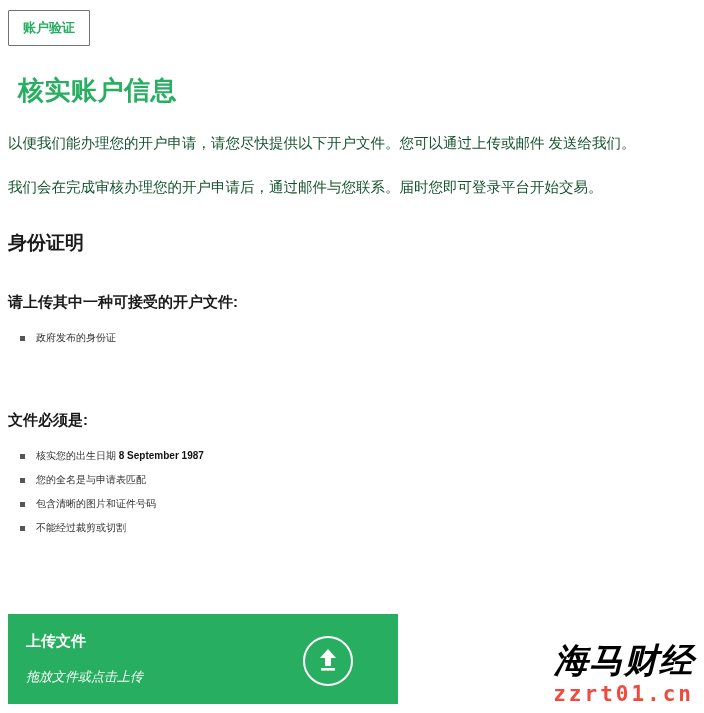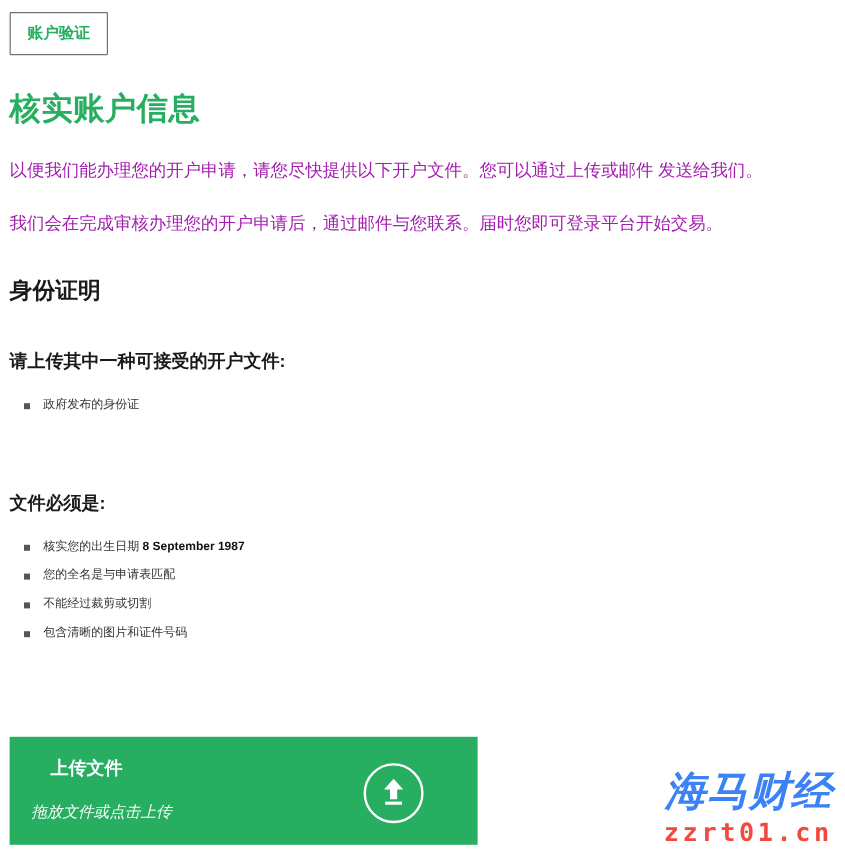--- a/index.html
+++ b/index.html
@@ -37,28 +37,28 @@
     font-weight: bold;
     padding: 9px 14px 10px 14px;
     line-height: 15px;
     border-radius: 1px;
   }
   
   .h1 {
     font-size: 26px;
     font-weight: bold;
     color: #27ae60;
-    margin: 28px 0 0 0;
+    margin: 28px 0 0 10px;
     line-height: 32px;
     letter-spacing: 0.5px;
   }
   .para {
     font-size: 14.5px;
     line-height: 22px;
-    color: #a21caf;
+    color: #14532d;
     margin: 26px 0 0 0;
   }
   .para.second {
     margin-top: 22px;
   }
   .h2 {
     font-size: 19px;
     font-weight: bold;
     color: #1a1a1a;
     margin: 33px 0 0 0;
@@ -109,21 +109,20 @@
     background: #27ae60;
     color: #ffffff;
     box-sizing: border-box;
     padding: 17px 0 0 18px;
     cursor: pointer;
   }
   .upload-title {
     font-size: 15px;
     font-weight: bold;
     line-height: 20px;
-    margin-left: 16px;
   }
   .upload-sub {
     font-size: 13px;
     line-height: 20px;
     margin-top: 16px;
     opacity: 0.96;
     font-style: italic;
   }
   .upload-icon {
     position: absolute;
@@ -145,21 +144,21 @@
     bottom: 6px;
     text-align: right;
     pointer-events: none;
     user-select: none;
   }
   .wm-main {
     font-family: "DejaVu Sans", sans-serif;
     font-size: 34px;
     font-weight: bold;
     font-style: italic;
-    color: #3b82f6;
+    color: #000000;
     letter-spacing: 1px;
     line-height: 38px;
     text-shadow: 1px 1px 0 #ffffff;
     margin-top: 41px;
   }
   .wm-sub {
     font-family: "DejaVu Sans Mono", monospace;
     font-size: 21px;
     font-weight: bold;
     color: #f04a3f;
@@ -186,22 +185,22 @@
 
   <h3 class="h3">请上传其中一种可接受的开户文件:</h3>
   <ul class="bullets">
     <li>政府发布的身份证</li>
   </ul>
 
   <h3 class="h3 second">文件必须是:</h3>
   <ul class="bullets">
     <li><span>核实您的出生日期 </span><b>8 September 1987</b></li>
     <li><span>您的全名是与申请表匹配</span><b></b></li>
+    <li><span>包含清晰的图片和证件号码</span><b></b></li>
     <li><span>不能经过裁剪或切割</span><b></b></li>
-    <li><span>包含清晰的图片和证件号码</span><b></b></li>
   </ul>
 
   <div class="upload">
     <div class="upload-title">上传文件</div>
     <div class="upload-sub">拖放文件或点击上传</div>
     <div class="upload-icon">
       <svg width="24" height="28" viewBox="0 0 24 28" aria-hidden="true">
         <path d="M12 3 L20 12 L15 12 L15 20 L9 20 L9 12 L4 12 Z" fill="#ffffff"></path>
         <rect x="5" y="22" width="14" height="2.6" fill="#ffffff"></rect>
       </svg>

